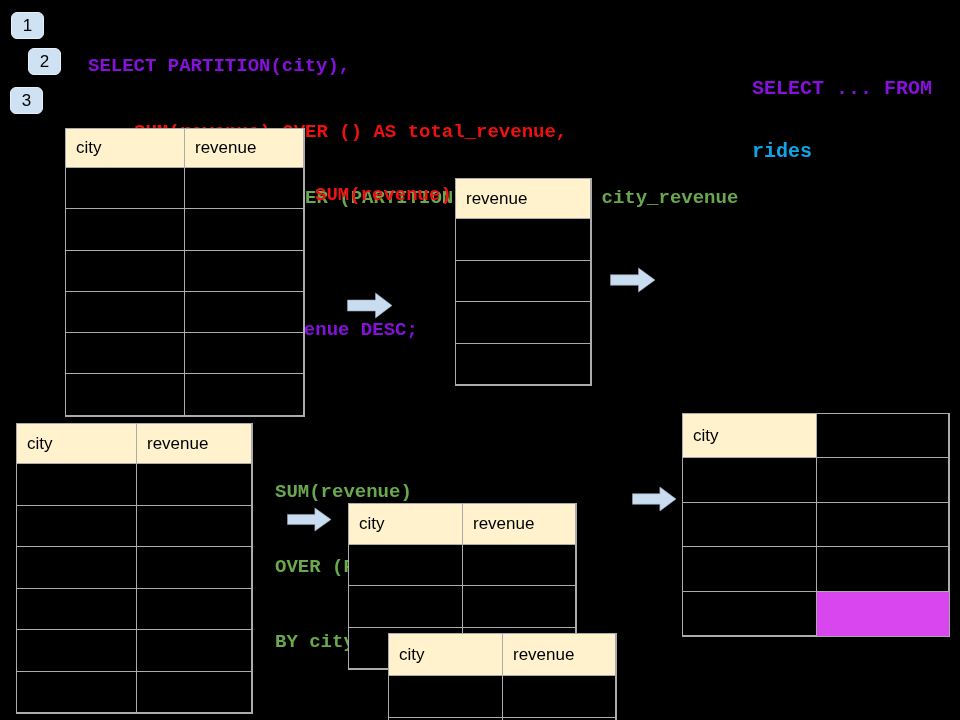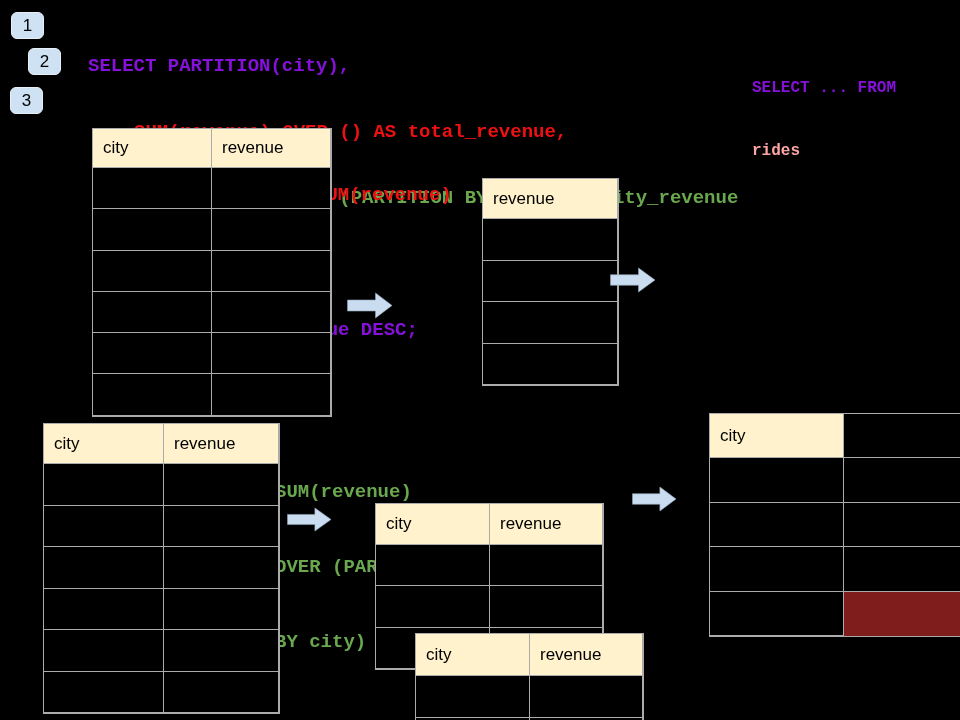--- a/index.html
+++ b/index.html
@@ -7,36 +7,36 @@
        font-family:"Liberation Sans", sans-serif;}
 
   
   .code{position:absolute;font-family:"Liberation Mono","DejaVu Sans Mono",monospace;
         font-weight:bold;white-space:pre;}
   #sql-code{left:88px;top:11px;font-size:19px;line-height:22px;}
   #sql-code .sql-line:nth-child(2){margin-left:46px;}
   #sql-code .sql-line:nth-child(3){margin-left:46px;}
   #sql-code .sql-line:nth-child(4){margin-left:22px;}
   #sql-code .sql-line:nth-child(5){margin-left:22px;}
-  #side-code{left:752px;top:36px;font-size:16px;line-height:21px;}
+  #side-code{left:752px;top:36px;font-size:20px;line-height:21px;}
   #ann-total{left:315px;top:133px;font-size:19px;line-height:25px;}
   #ann-partition{left:275px;top:430px;font-size:19px;line-height:25px;}
 
   
   .badge{position:absolute;width:31px;height:25px;border-radius:6px;
          background:var(--badge-bg,#CFE2F3);border:1px solid #e6eef8;
          display:flex;align-items:center;justify-content:center;
          color:#000;font-size:17px;}
   #badge-1{left:11px;top:12px;}
   #badge-2{left:28px;top:48px;}
   #badge-3{left:10px;top:87px;}
 
   
-  .tbl{position:absolute;display:grid;background:#7f1d1d;
-       border:1px solid var(--table-border,#ABABAB);margin-left:27px;}
+  .tbl{position:absolute;display:grid;background:#d946ef;
+       border:1px solid var(--table-border,#ABABAB);}
   .tbl .cell{border-right:1px solid var(--table-border,#ABABAB);
              border-bottom:1px solid var(--table-border,#ABABAB);
              box-sizing:border-box;}
   .tbl .th{background:var(--table-header-bg,#FFF2CC);color:#000;
            display:flex;align-items:center;padding-left:10px;font-size:17px;}
   .tbl .td{background:#000;}
   #tbl-rides-top     {left:65px; top:128px; grid-template-columns:119px 119px; grid-template-rows:39px repeat(6,41.3px);}
   #tbl-total-revenue {left:455px;top:178px; grid-template-columns:135px;       grid-template-rows:40px repeat(4,41.5px);}
   #tbl-rides-bottom  {left:16px; top:423px; grid-template-columns:120px 115px; grid-template-rows:40px repeat(6,41.5px);}
   #tbl-partition-a   {left:348px;top:503px; grid-template-columns:114px 113px; grid-template-rows:41px repeat(3,41.3px);}
@@ -62,21 +62,21 @@
 <div class="code" id="sql-code">
   <div class="sql-line" style="color: rgb(133, 17, 219);">SELECT PARTITION(city),</div>
   <div class="sql-line" style="color: rgb(238, 17, 17);">SUM(revenue) OVER () AS total_revenue,</div>
   <div class="sql-line" style="color: rgb(106, 168, 79);">SUM(revenue) OVER (PARTITION BY city) as city_revenue</div>
   <div class="sql-line" style="color: rgb(133, 17, 219);">FROM rides</div>
   <div class="sql-line" style="color: rgb(133, 17, 219);">ORDER by city_revenue DESC;</div>
 </div>
 
 <div class="code" id="side-code">
   <div style="color: rgb(133, 17, 219);">SELECT ... FROM</div>
-  <div style="color: #fca5a5;">rides</div>
+  <div style="color: #0ea5e9;">rides</div>
 </div>
 
 <div class="code" id="ann-total" style="color: rgb(238, 17, 17);">
   <div>SUM(revenue)</div>
 </div>
 
 <div class="code" id="ann-partition" style="color: rgb(106, 168, 79);">
   <div>SUM(revenue)</div>
   <div>OVER (PARTITION</div>
   <div>BY city)</div>

